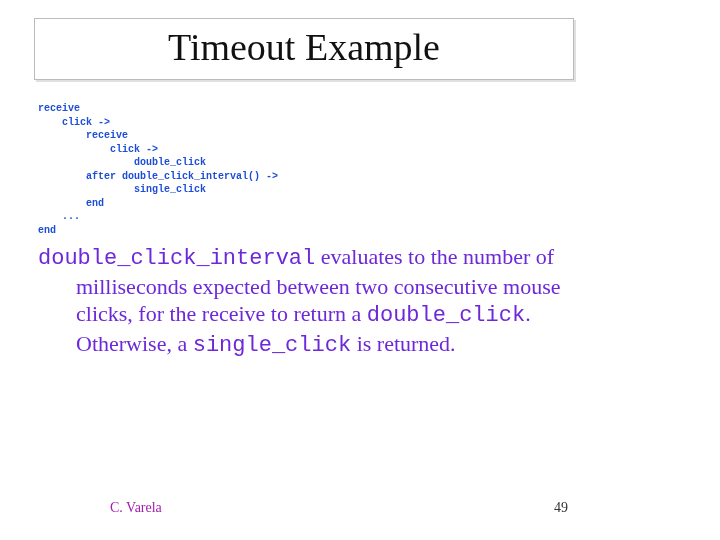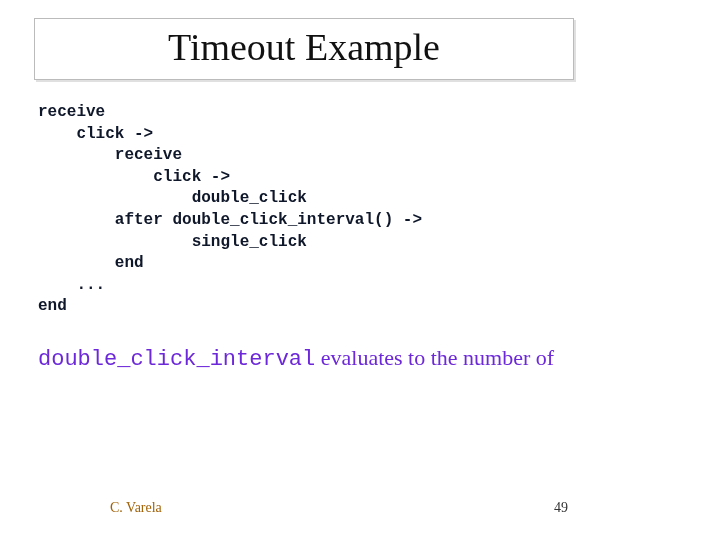--- a/index.html
+++ b/index.html
@@ -28,47 +28,47 @@
   }
   .title-box h1 {
     margin: 0;
     font-size: 38px;
     font-weight: normal;
     color: #111;
     font-family: "Times New Roman", Times, serif;
   }
   .code {
     font-family: "Courier New", Courier, monospace;
-    font-size: 16px;
+    font-size: 10px;
     font-weight: bold;
     line-height: 1.35;
     white-space: pre;
-    color: #0f172a;
+    color: #1d4ed8;
     margin-left: 4px;
-    margin-bottom: 26px;
+    margin-bottom: 6px;
   }
   .desc {
     font-size: 22px;
     line-height: 1.25;
     color: #6d28d9;
     margin: 0 4px;
   }
   .desc .mono {
     font-family: "Courier New", Courier, monospace;
   }
   .desc .indent {
     display: block;
     margin-left: 38px;
   }
   .footer-author {
     position: absolute;
     left: 110px;
     bottom: 24px;
     font-size: 14px;
-    color: #a16207;
+    color: #a21caf;
   }
   .footer-num {
     position: absolute;
     right: 40px;
     bottom: 24px;
     font-size: 14px;
     color: #333;
     text-align: center;
   }
 </style>
@@ -87,18 +87,21 @@
             click -&gt;
                 double_click
         after double_click_interval() -&gt;
                 single_click
         end
     ...
 end</div>
 
   <p class="desc">
     <span class="mono">double_click_interval</span><span>  evaluates to the number of</span>
+    <span class="indent">
+      <span>milliseconds expected between two consecutive mouse clicks, for the receive to return a </span><span class="mono">double_click</span><span>. Otherwise, a </span><span class="mono">single_click</span><span> is returned.</span>
+    </span>
   </p>
 
   <div class="footer-author">C. Varela</div>
   <div class="footer-num">49</div>
 
 </div>
 
 </body></html>

